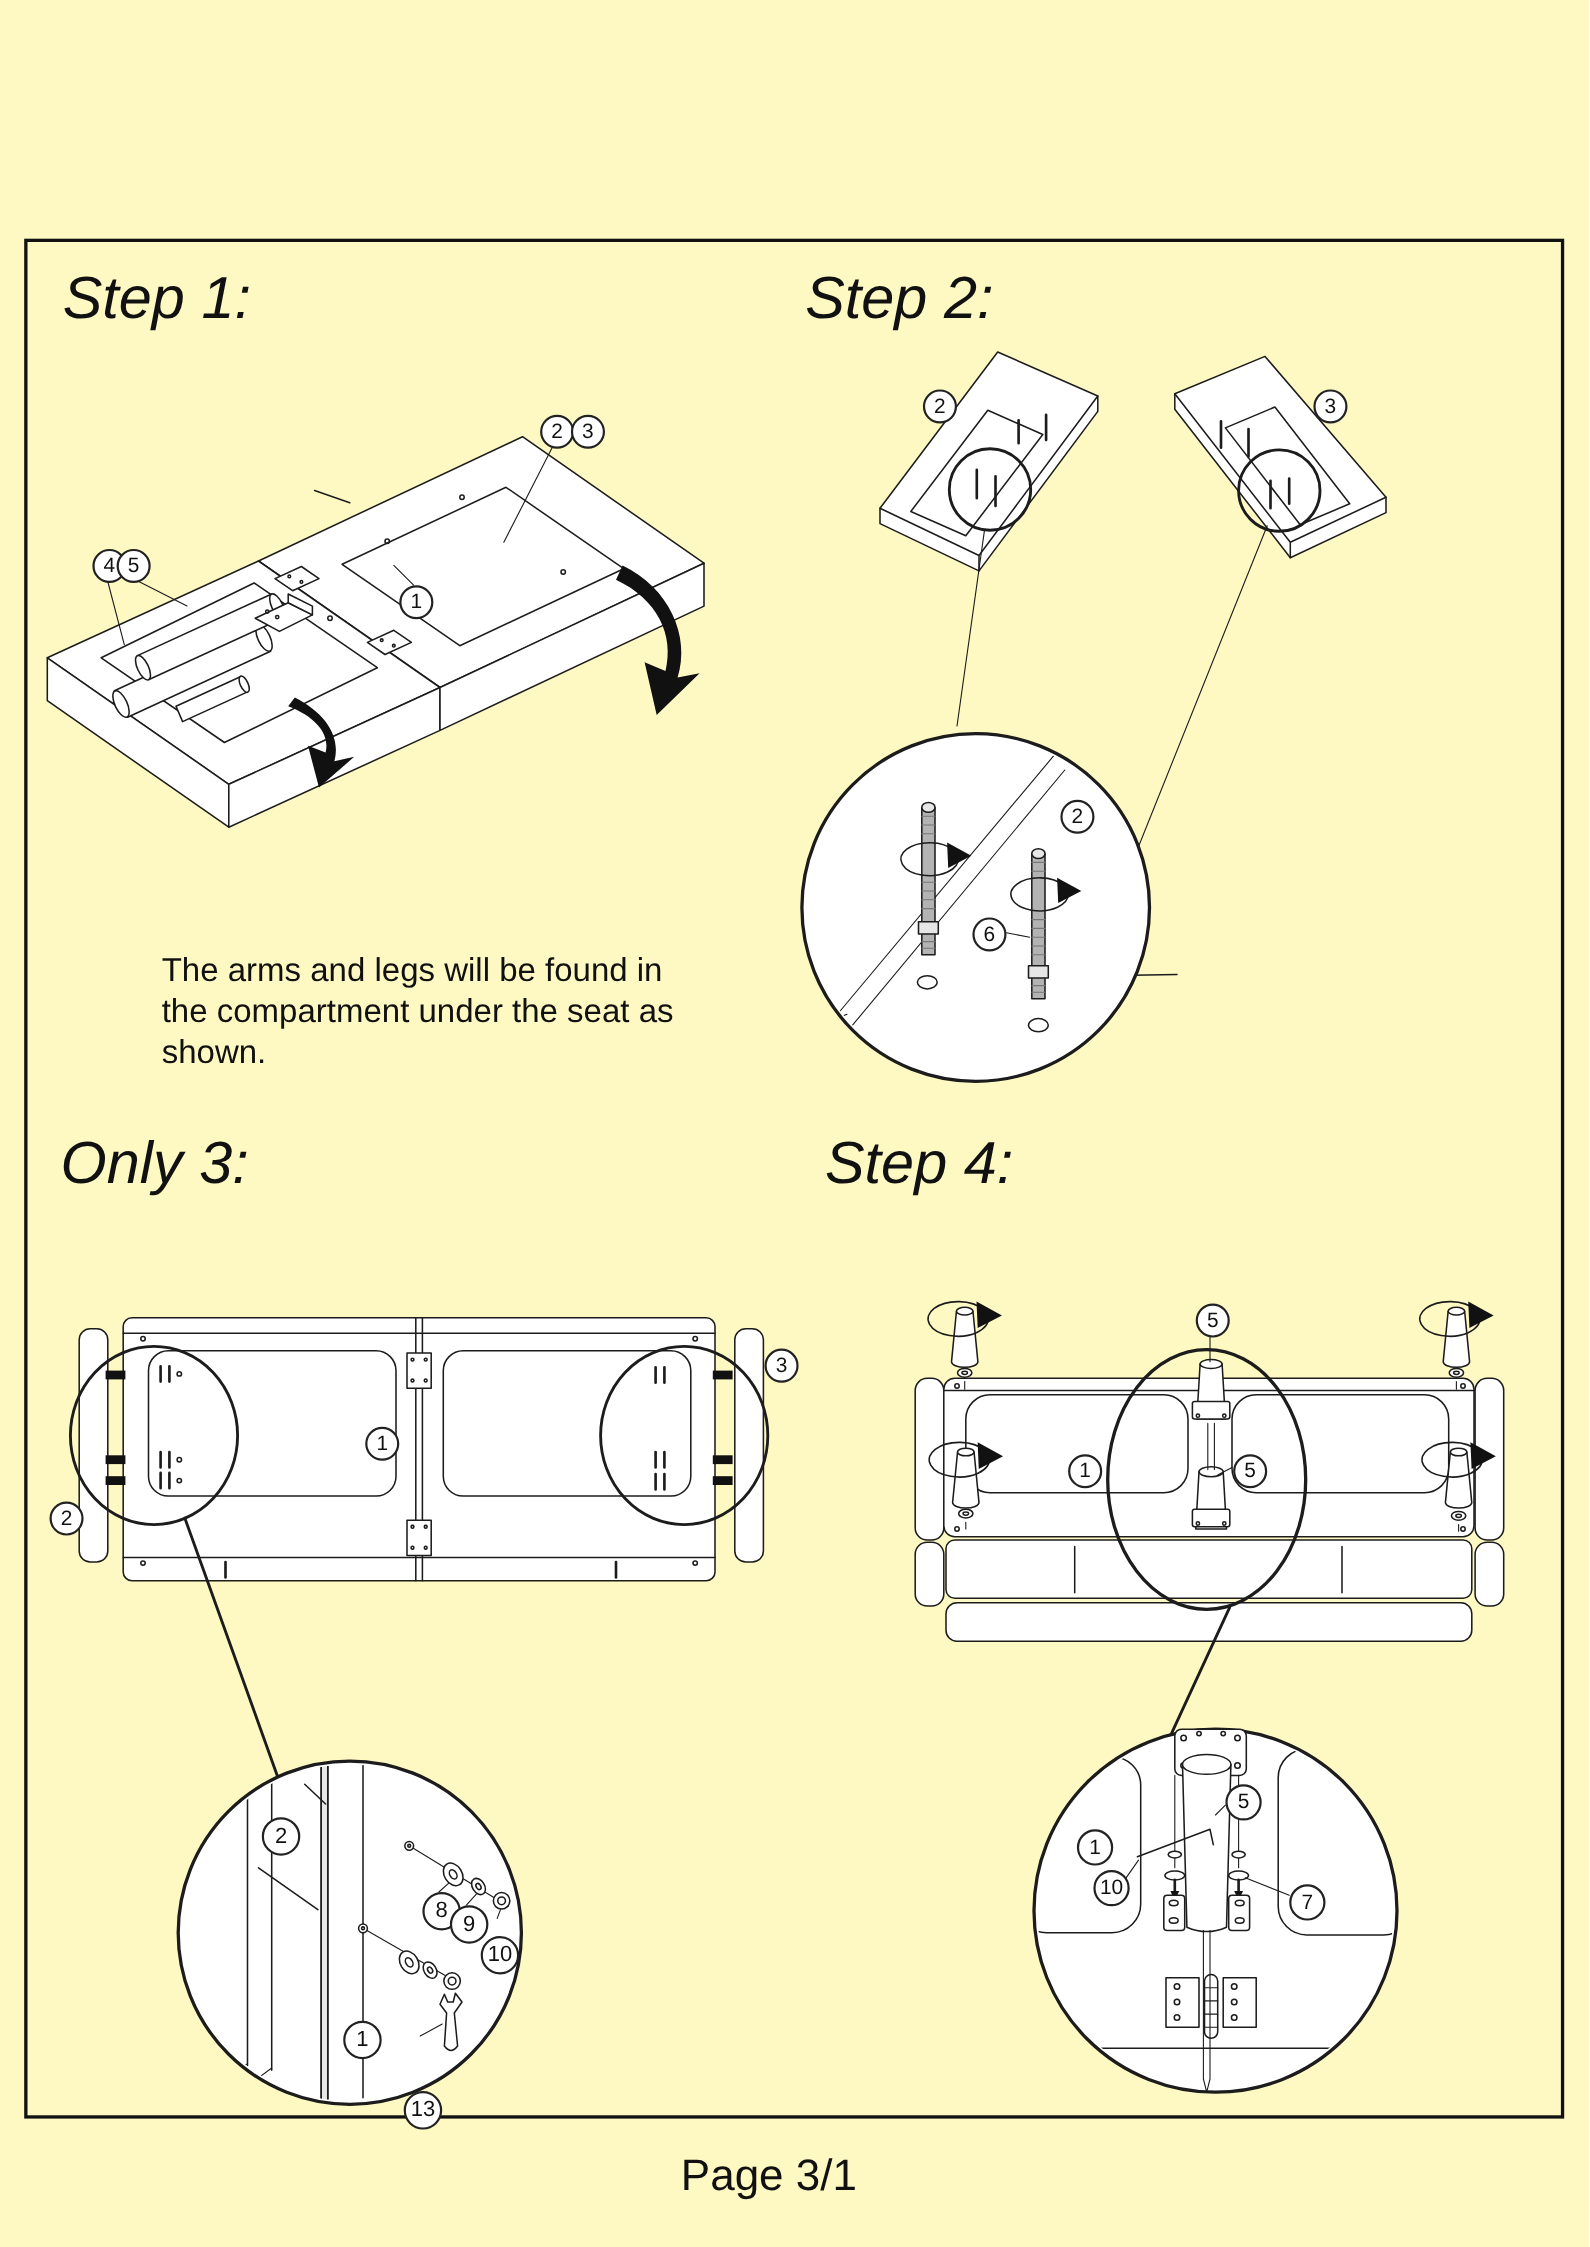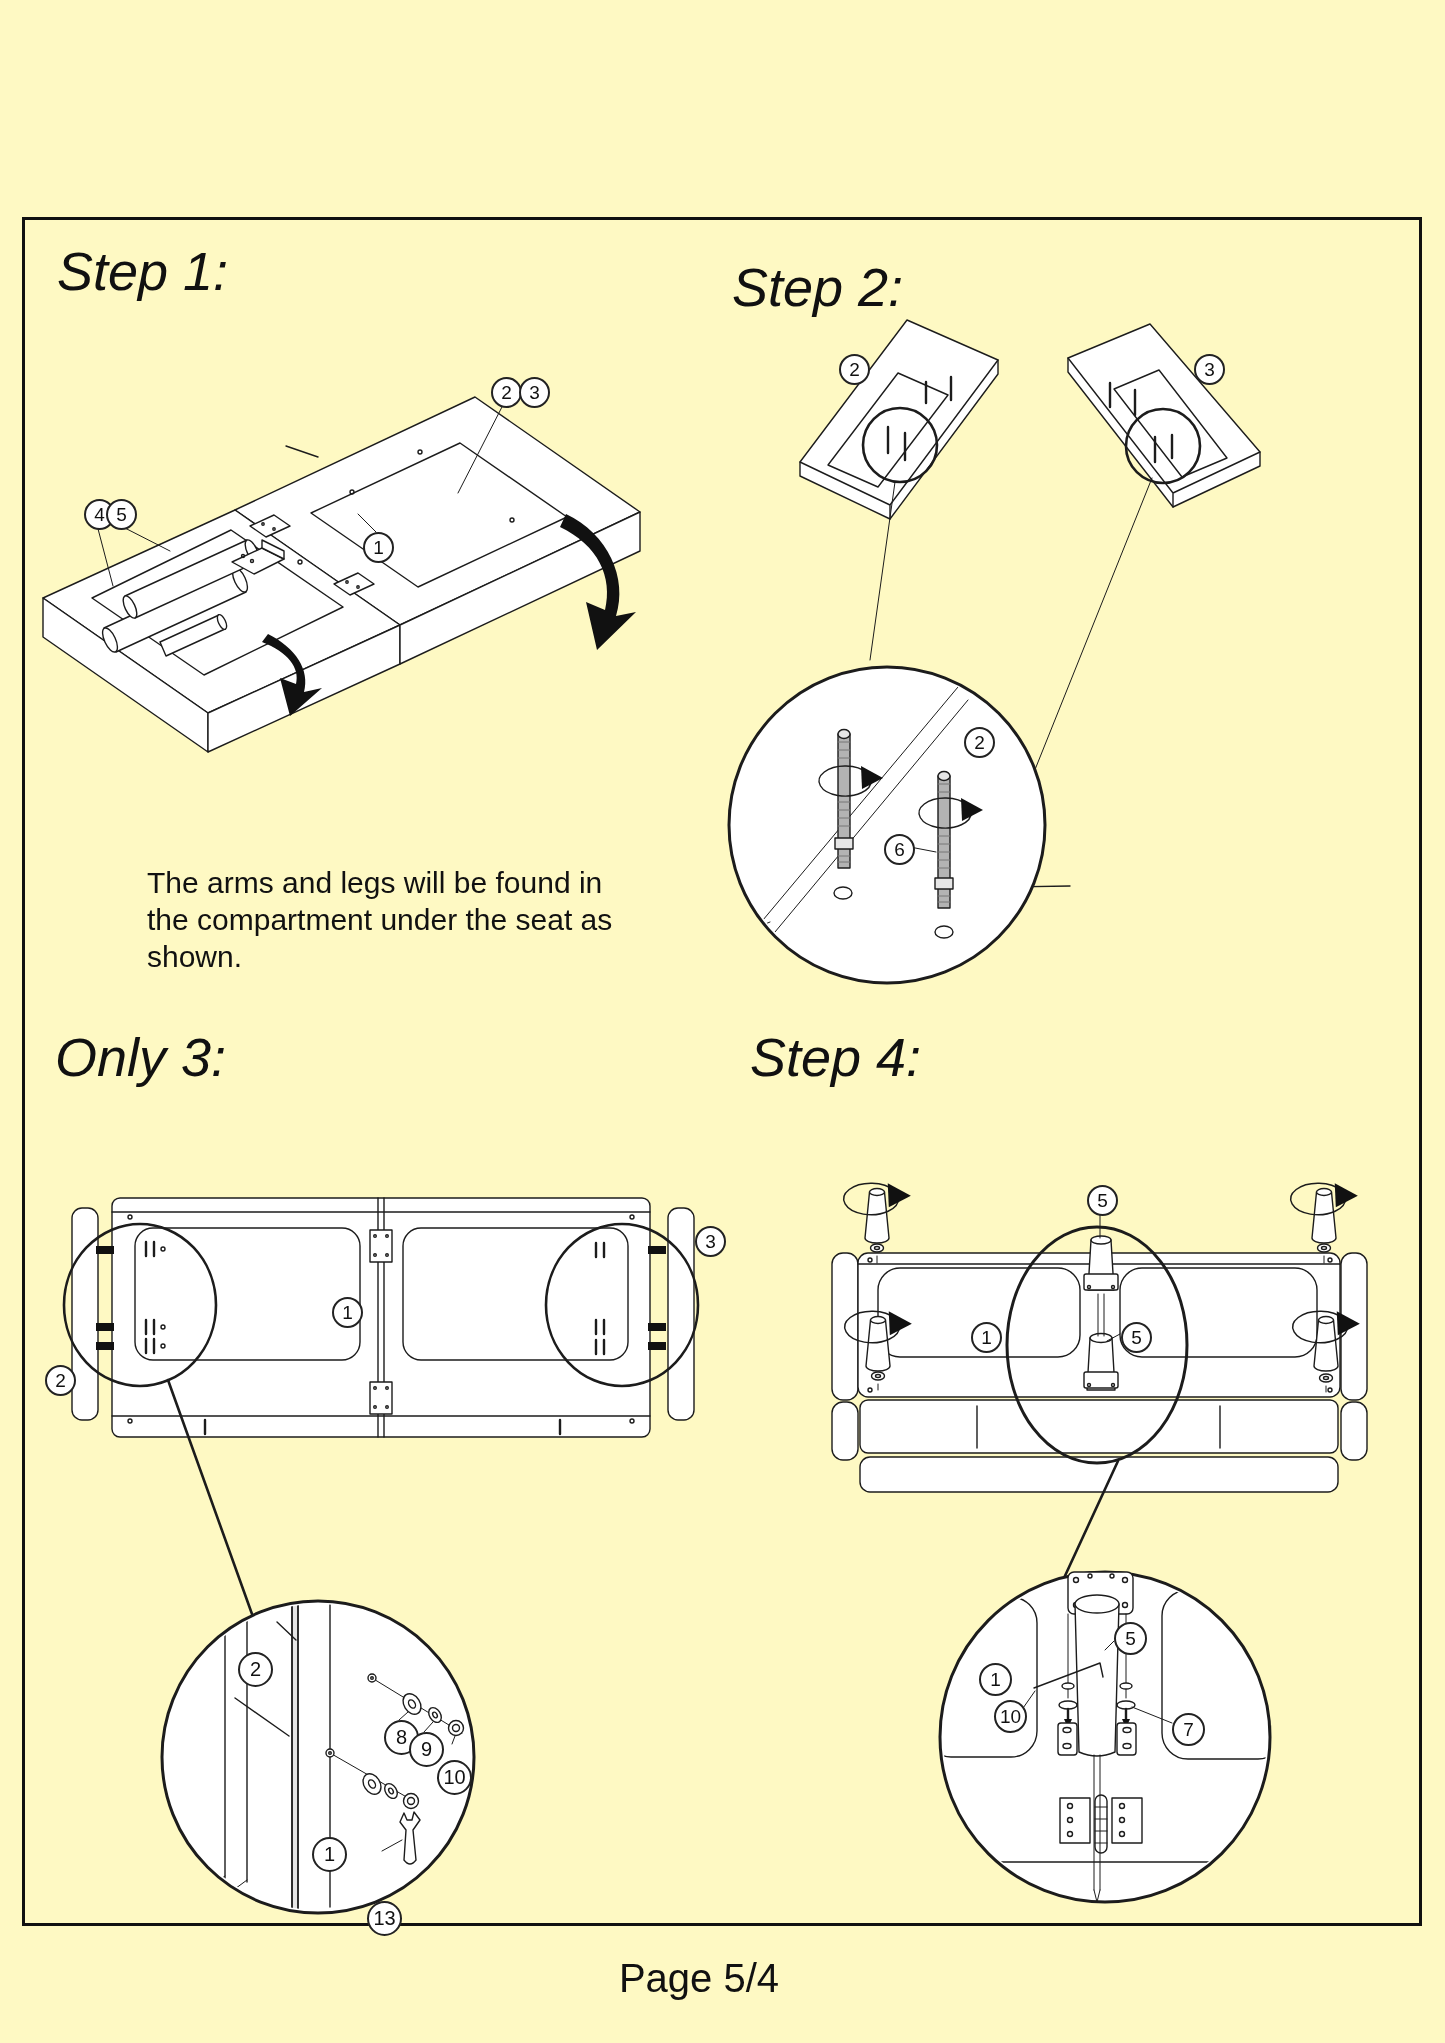--- a/index.html
+++ b/index.html
@@ -293,21 +293,21 @@
       <rect class="f" x="1095" y="1795" width="12" height="58" rx="6"></rect>
       <path class="w1" d="M1095,1807 h12 M1095,1819 h12 M1095,1831 h12 M1095,1843 h12"></path>
       <path class="w1" d="M1094,1755 V1890 M1100,1755 V1890 M1094,1890 L1097,1902 L1100,1890"></path>
       <path class="w1" d="M1114,1641 L1105,1650 M1021,1711 L1035,1691 M1172,1723 L1132,1707"></path>
     </g>
   </svg>
 
   <div id="frame"></div>
 
   <div class="h" style="left:57px;top:240px;">Step 1:</div>
-  <div class="h" style="left:732px;top:240px;margin-top:16px;">Step 2:</div>
+  <div class="h" style="left:732px;top:240px;">Step 2:</div>
   <div class="h" style="left:55px;top:1026px;">Only 3:</div>
   <div class="h" style="left:750px;top:1026px;">Step 4:</div>
 
   <div class="note" style="left:147px;top:864px;width:490px;">The arms and legs will be found in the compartment under the seat as shown.</div>
 
   <div class="callout c27" style="left:491px;top:377px;">2</div>
   <div class="callout c27" style="left:519px;top:377px;">3</div>
   <div class="callout c27" style="left:84px;top:499px;">4</div>
   <div class="callout c27" style="left:106px;top:499px;">5</div>
   <div class="callout c27" style="left:363px;top:532px;">1</div>
@@ -328,14 +328,14 @@
   <div class="callout c31" style="left:367px;top:1901px;">13</div>
 
   <div class="callout c27" style="left:1087px;top:1185px;">5</div>
   <div class="callout c27" style="left:971px;top:1322px;">1</div>
   <div class="callout c27" style="left:1121px;top:1322px;">5</div>
   <div class="callout c29" style="left:1114px;top:1622px;">5</div>
   <div class="callout c29" style="left:979px;top:1663px;">1</div>
   <div class="callout c29" style="left:994px;top:1700px;">10</div>
   <div class="callout c29" style="left:1172px;top:1713px;">7</div>
 
-  <div class="footer">Page 5/4</div>
+  <div class="footer">Page 3/1</div>
 </div>
 
 </body></html>

